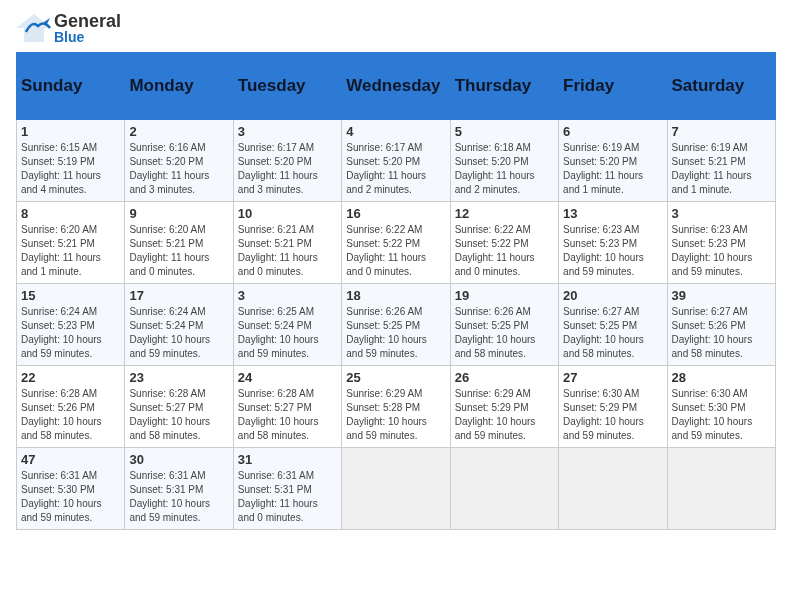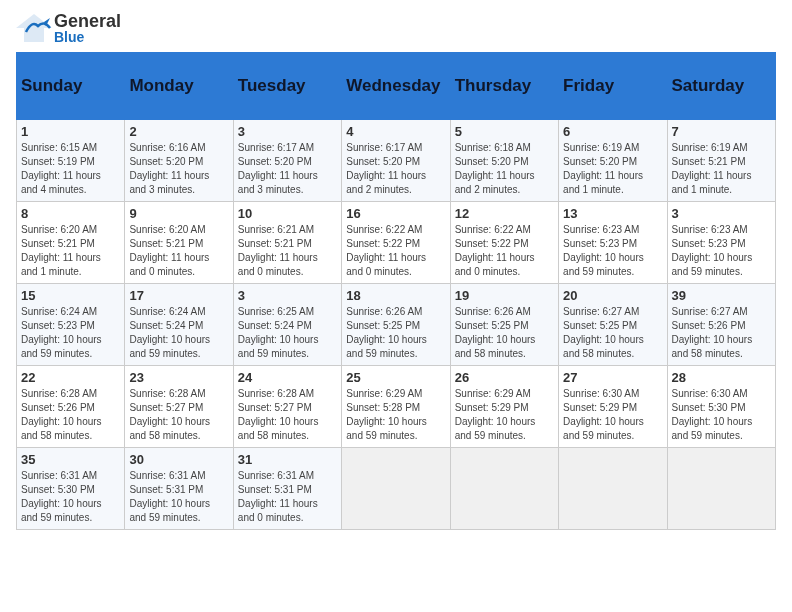--- a/index.html
+++ b/index.html
@@ -245,21 +245,21 @@
             <span class="day-num">27</span>
             <div class="day-info">Sunrise: 6:30 AM<br>Sunset: 5:29 PM<br>Daylight: 10 hours<br>and 59 minutes.</div>
           </td>
           <td>
             <span class="day-num">28</span>
             <div class="day-info">Sunrise: 6:30 AM<br>Sunset: 5:30 PM<br>Daylight: 10 hours<br>and 59 minutes.</div>
           </td>
         </tr>
         <tr>
           <td>
-            <span class="day-num">35</span>
+            <span class="day-num">47</span>
             <div class="day-info">Sunrise: 6:31 AM<br>Sunset: 5:30 PM<br>Daylight: 10 hours<br>and 59 minutes.</div>
           </td>
           <td>
             <span class="day-num">30</span>
             <div class="day-info">Sunrise: 6:31 AM<br>Sunset: 5:31 PM<br>Daylight: 10 hours<br>and 59 minutes.</div>
           </td>
           <td>
             <span class="day-num">31</span>
             <div class="day-info">Sunrise: 6:31 AM<br>Sunset: 5:31 PM<br>Daylight: 11 hours<br>and 0 minutes.</div>
           </td>

